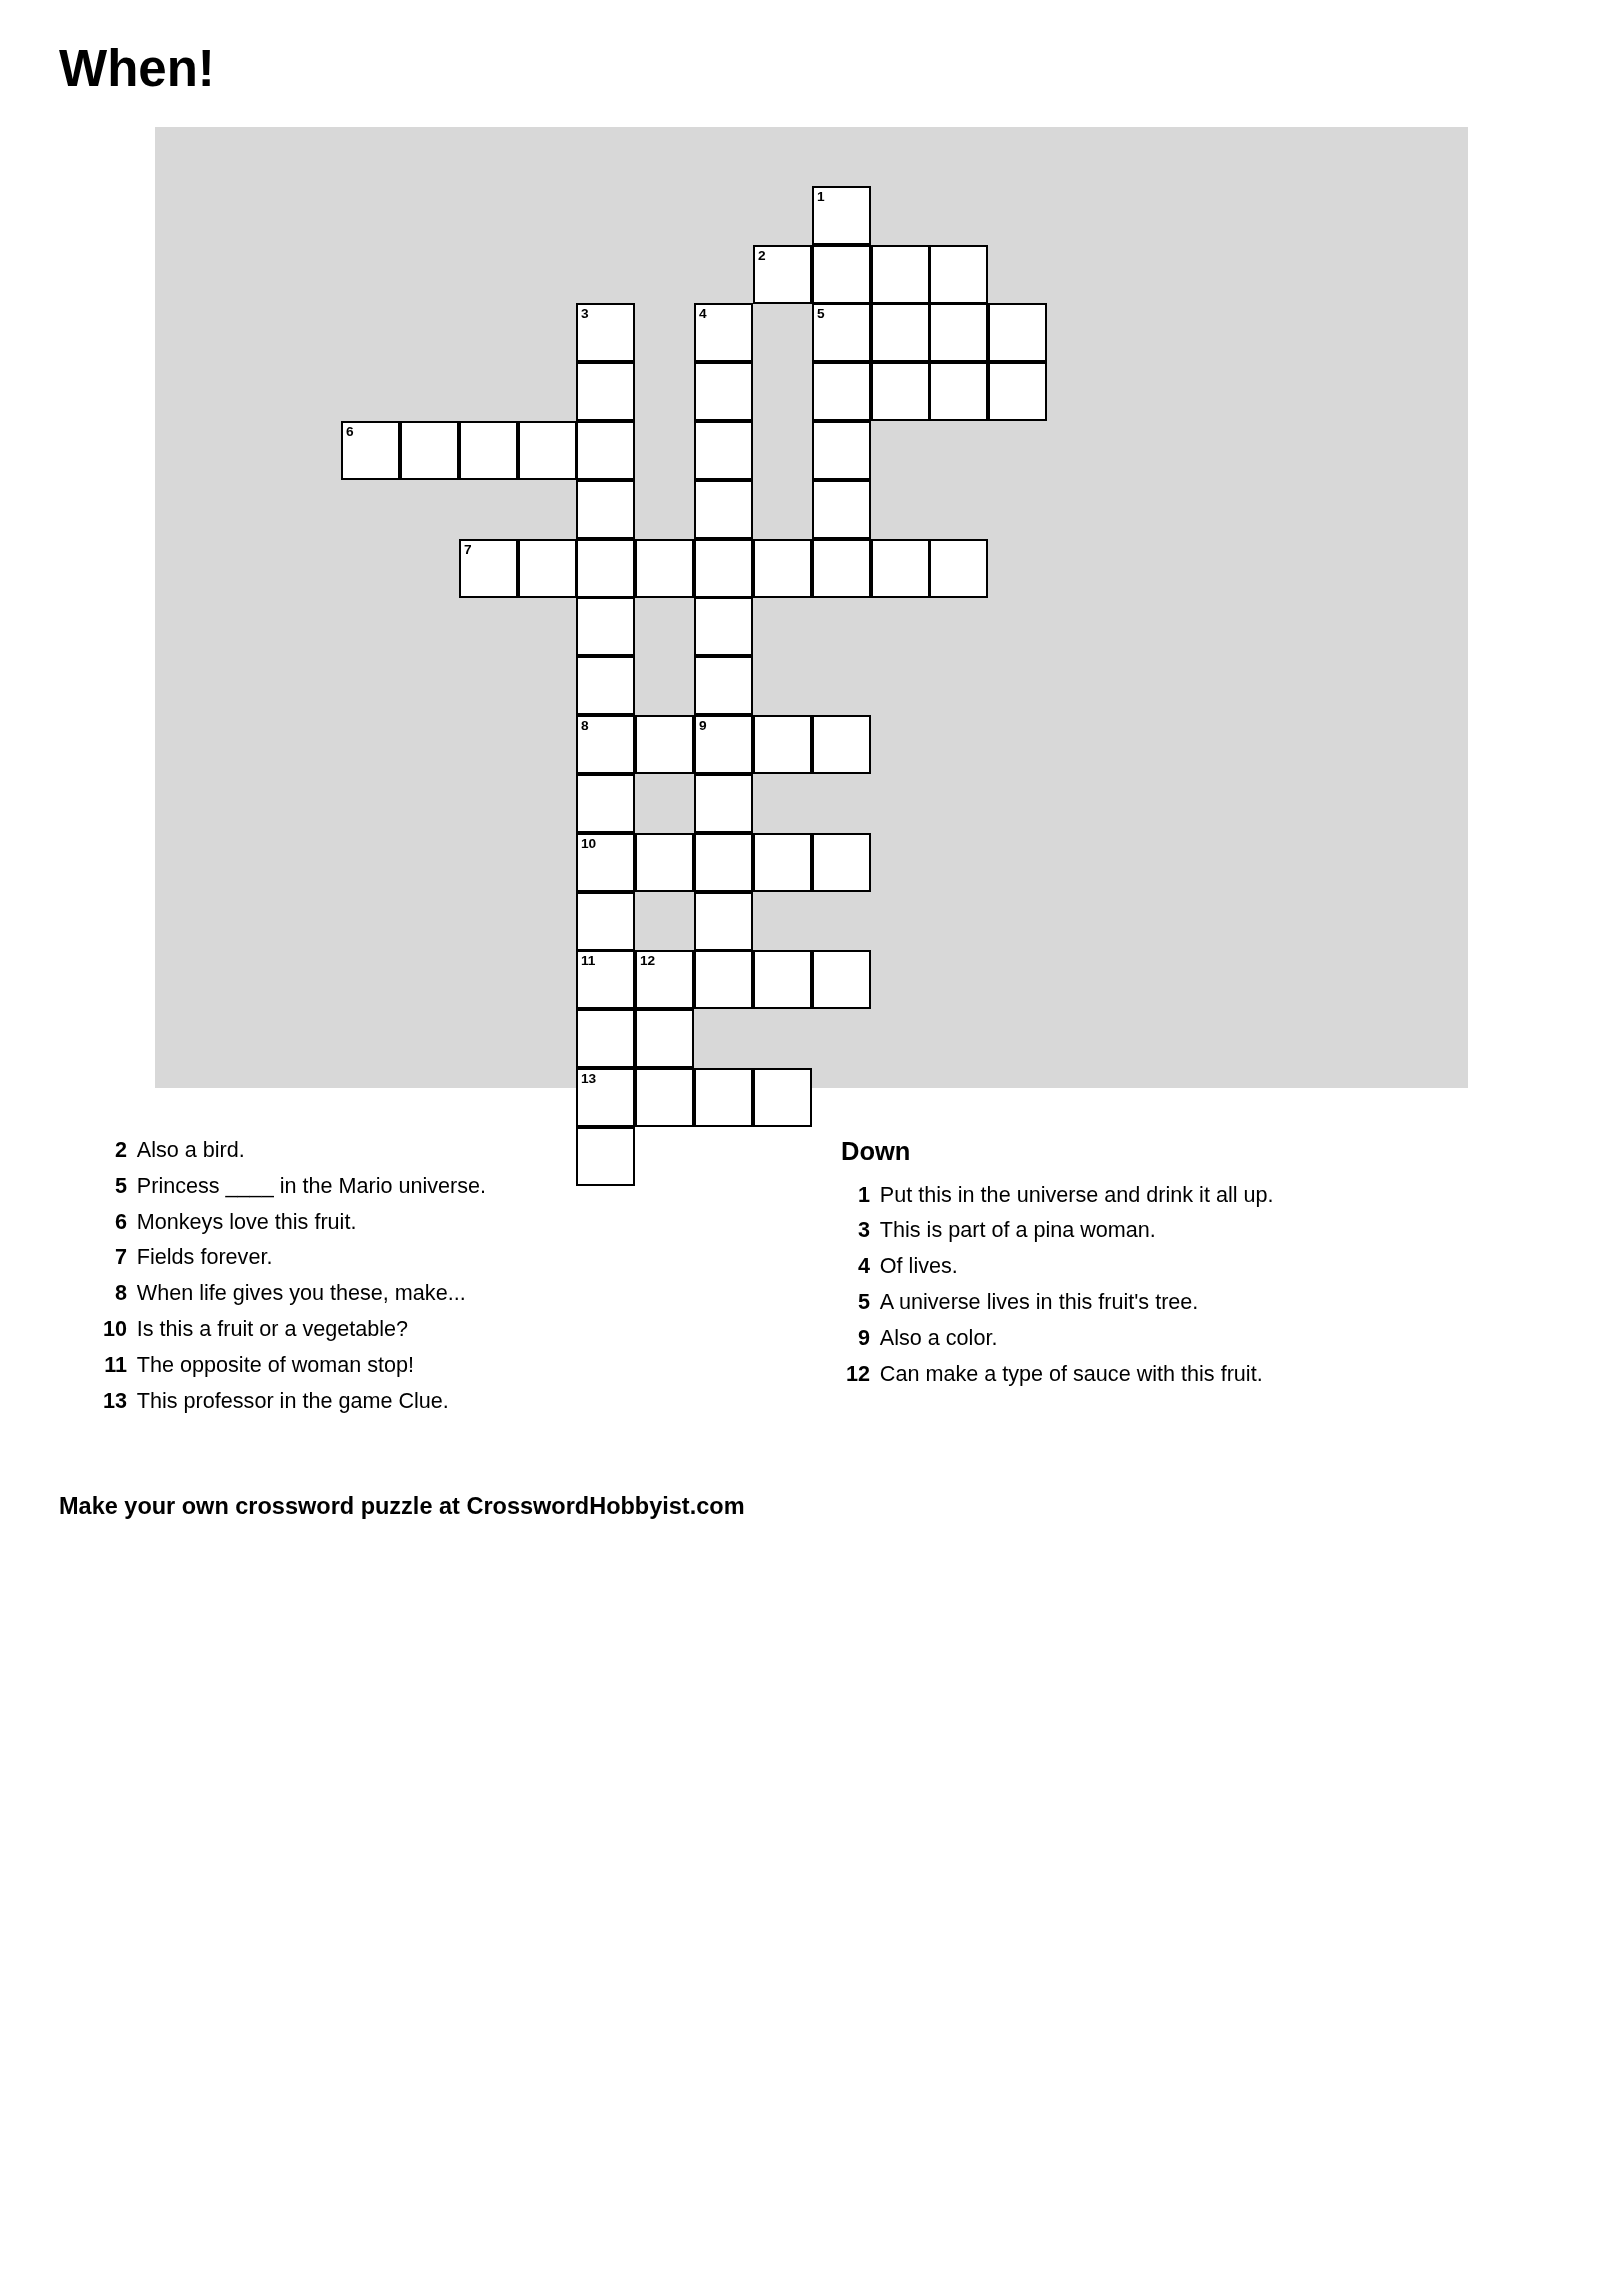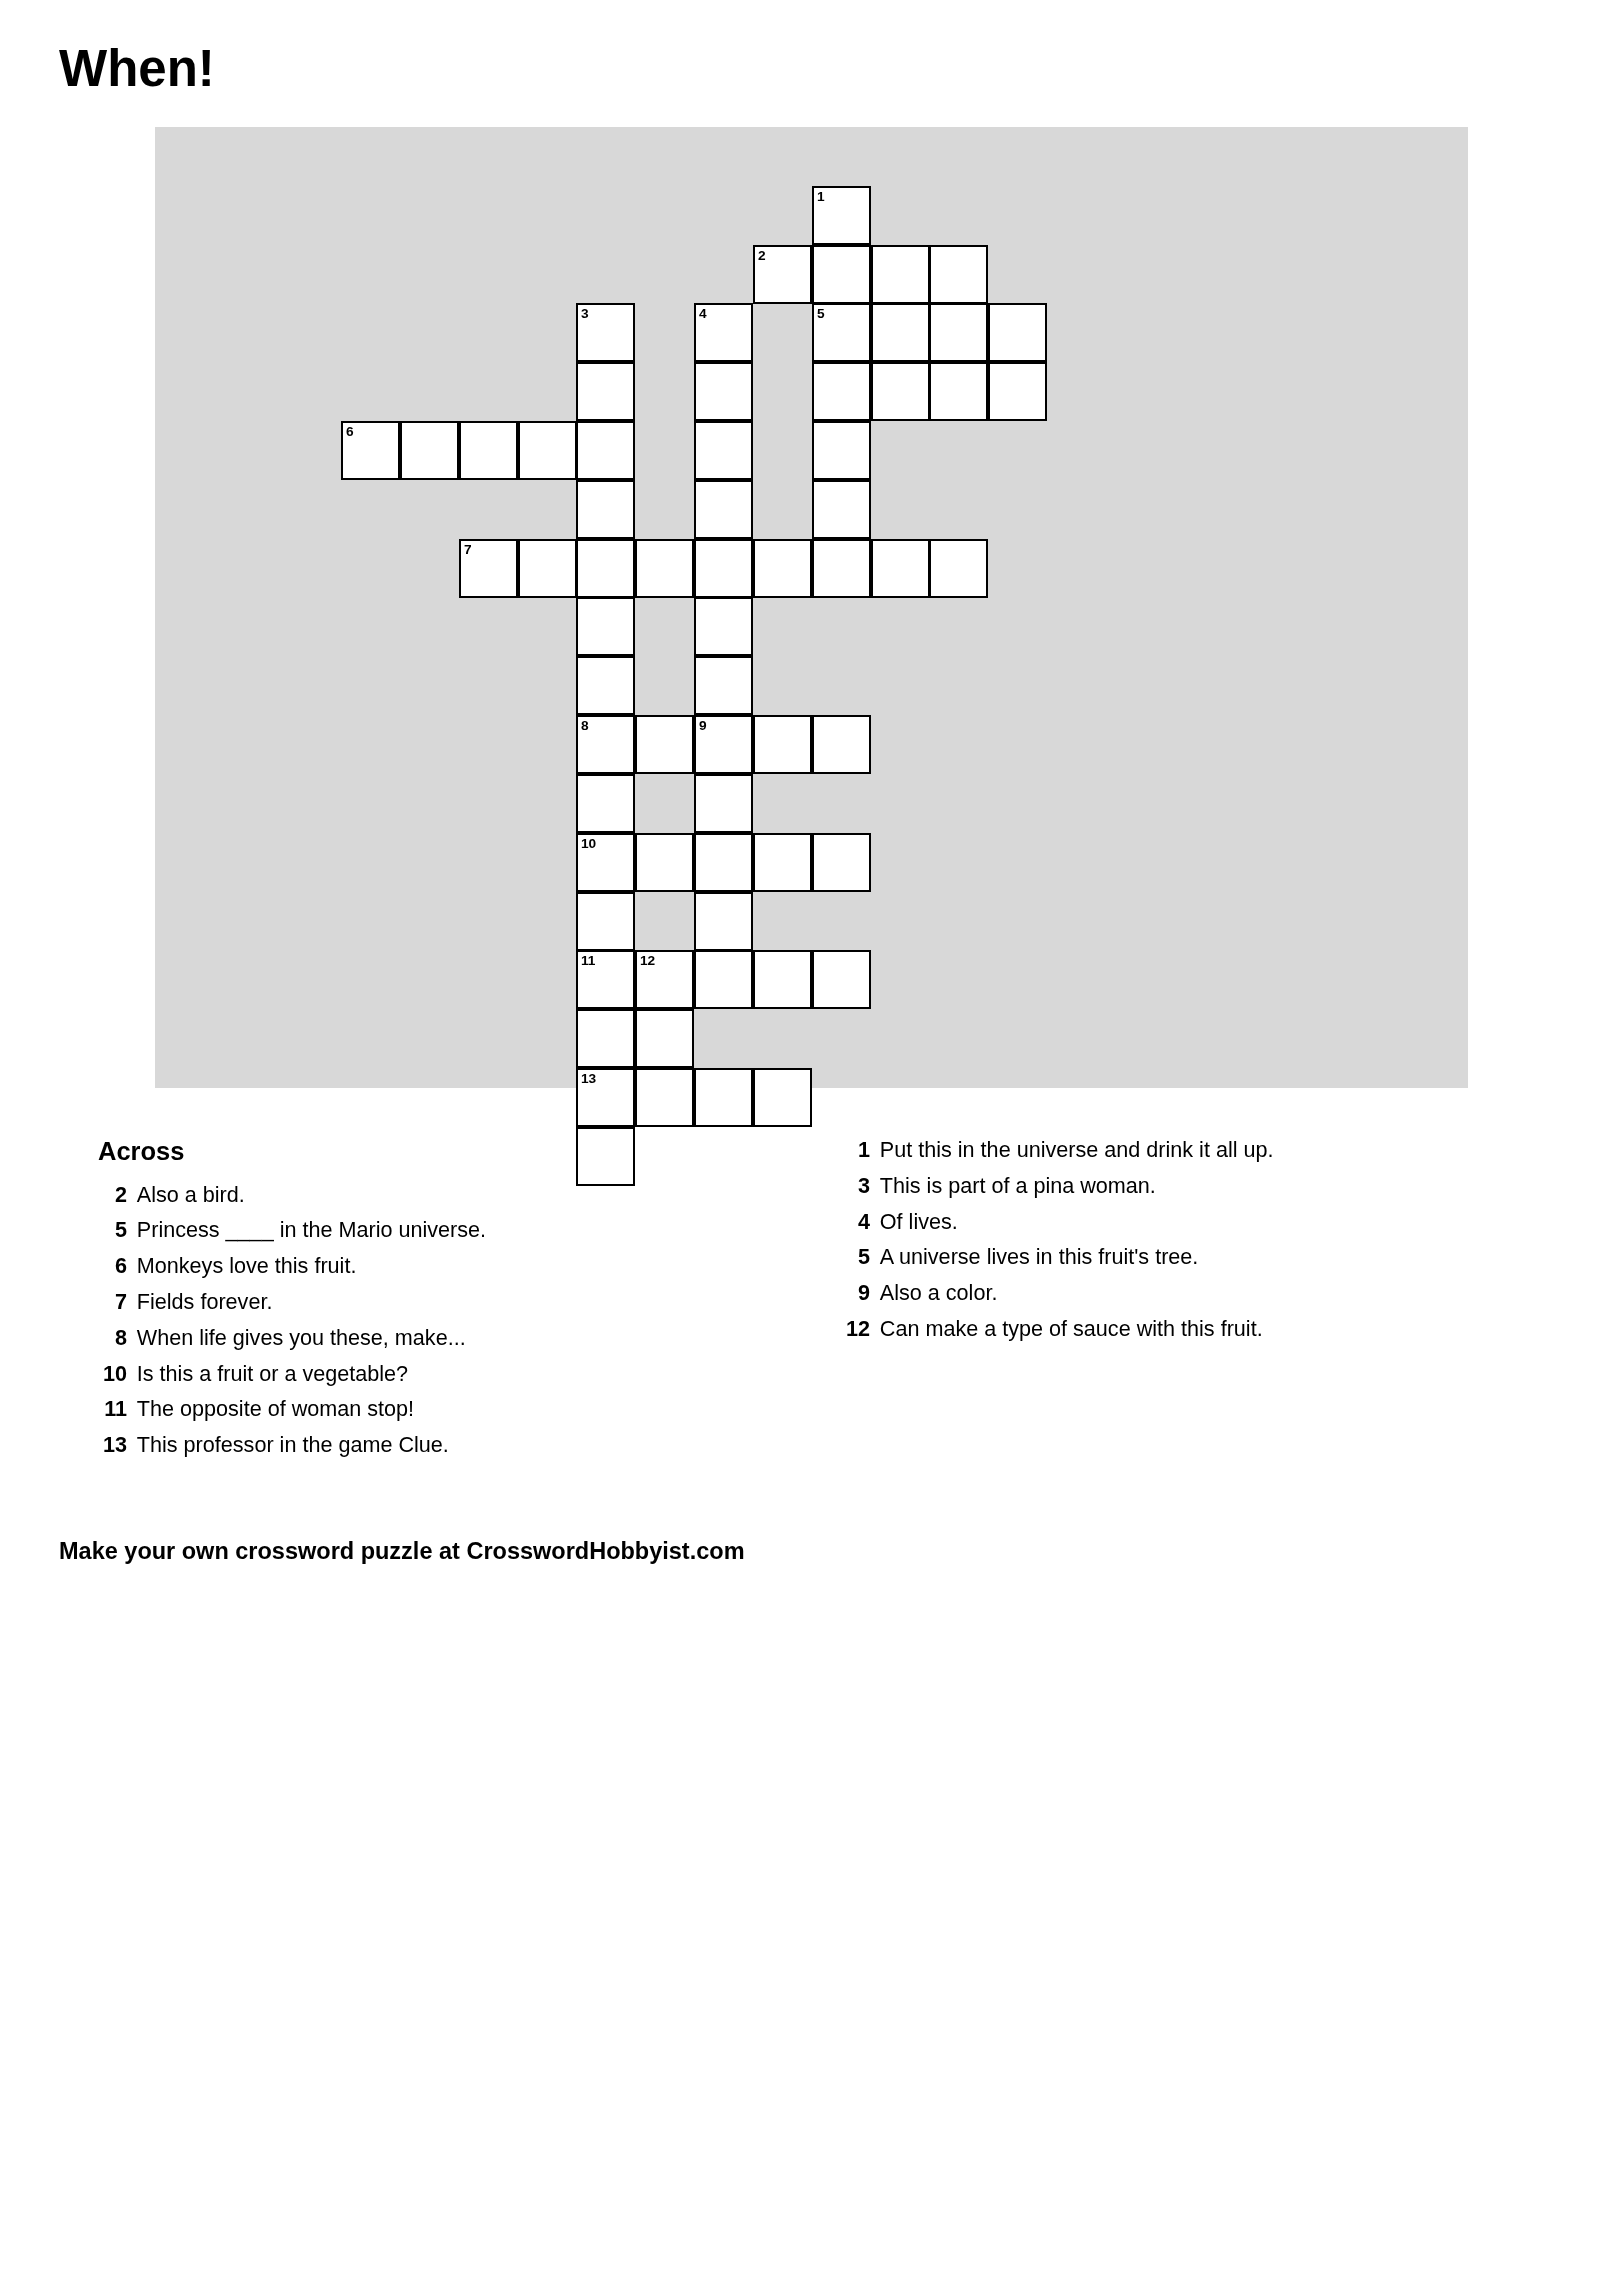--- a/index.html
+++ b/index.html
@@ -164,21 +164,20 @@
       <span class="cell-num">13</span>
     </div>
     <div class="cell" style="left: 480px; top: 941px;"></div>
     <div class="cell" style="left: 539px; top: 941px;"></div>
     <div class="cell" style="left: 598px; top: 941px;"></div>
     <div class="cell" style="left: 421px; top: 1000px;"></div>
   </div>
 
 <div class="clues-section">
   <div class="clues-col">
-    <h2>Across</h2>
     <div id="across-list">
         <div class="clue-item">
           <span class="clue-num">2</span>
           <span>Also a bird.</span>
         </div>
         <div class="clue-item">
           <span class="clue-num">5</span>
           <span>Princess ____ in the Mario universe.</span>
         </div>
         <div class="clue-item">
@@ -201,20 +200,21 @@
           <span class="clue-num">11</span>
           <span>The opposite of woman stop!</span>
         </div>
         <div class="clue-item">
           <span class="clue-num">13</span>
           <span>This professor in the game Clue.</span>
         </div>
       </div>
   </div>
   <div class="clues-col">
+    <h2>Down</h2>
     <div id="down-list">
         <div class="clue-item">
           <span class="clue-num">1</span>
           <span>Put this in the universe and drink it all up.</span>
         </div>
         <div class="clue-item">
           <span class="clue-num">3</span>
           <span>This is part of a pina woman.</span>
         </div>
         <div class="clue-item">

